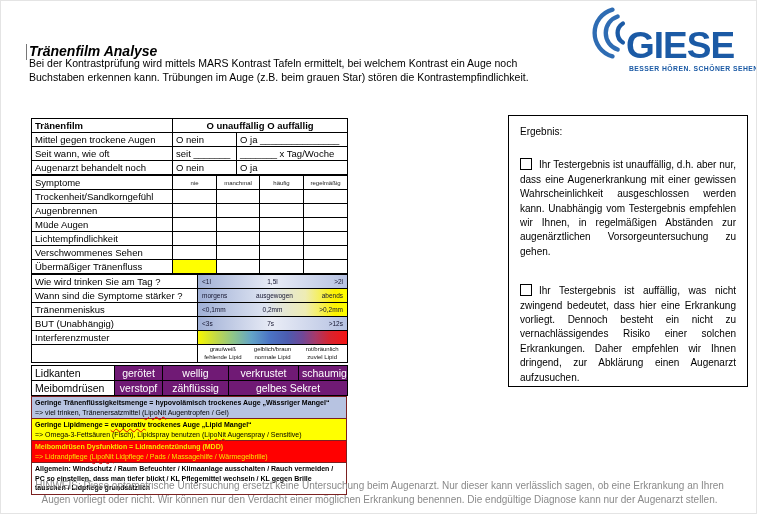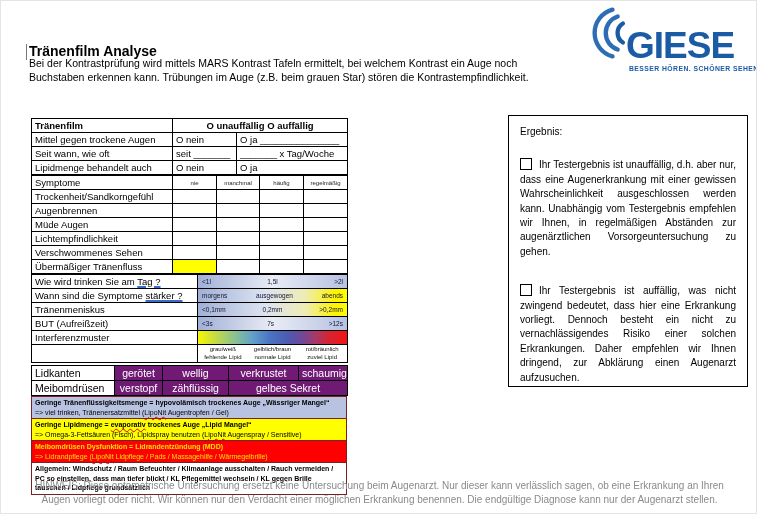--- a/index.html
+++ b/index.html
@@ -5,21 +5,21 @@
   * { box-sizing: border-box; margin: 0; padding: 0; }
   html,body { background:#fff; }
   body { font-family: "Liberation Sans", sans-serif; color:#000; }
   #page {
     position: relative; width: 757px; height: 514px;
     background: #fff; border: 1px solid #e4e4e4; overflow: hidden;
   }
 
   
   .cursor-line { position:absolute; left:25px; top:43px; width:1px; height:16px; background:#777; }
-  .doc-title { position:absolute; left:28px; top:42px; font-size:14px; font-weight:bold; }
+  .doc-title { position:absolute; left:28px; top:42px; font-size:14px; font-weight:bold;font-style:italic; }
   .intro { position:absolute; left:28px; top:56px; width:538px; font-size:10.5px; line-height:1.32; }
 
   
   .logo { position:absolute; left:588px; top:6px; width:162px; }
   .logo-row { display:flex; align-items:flex-end; }
   .logo-text { font-size:37px; font-weight:bold; color:#1b5aa5; letter-spacing:-1px; line-height:0.95; margin-left:-3px; }
   .logo-tag { font-size:6.8px; font-weight:bold; color:#1b5aa5; letter-spacing:0.45px; margin-top:2px; margin-left:40px; white-space:nowrap; }
 
   
   .leftcol { position:absolute; left:30px; top:117px; width:316px; }
@@ -31,21 +31,21 @@
   .sym-hd td.c { font-size:6px; text-align:center; color:#222; padding:0 1px; }
   td.ans { background:#fff; }
   td.yellow { background:#ffff00; }
 
   
   .scale-cell { padding:0; }
   .grad { display:flex; justify-content:space-between; align-items:center; height:100%; padding:0 4px; font-size:6.5px; color:#14142e; }
   .grad-blue   { background: linear-gradient(90deg,#a0b0d6 0%,#e9ecf6 50%,#b6c2e2 100%); }
   .grad-bluyel { background: linear-gradient(90deg,#a0b0d6 0%,#dde3f1 45%,#eeecb4 72%,#fdf300 92%,#ffff00 100%); }
   .grad-rainbow{ background: linear-gradient(90deg,#f8f800 0%,#c3da48 12%,#8cc48c 24%,#63a3c8 36%,#4b74c4 48%,#4b5cb0 60%,#6f4898 70%,#a83868 79%,#d62430 88%,#f51414 100%); }
-  .ul-blue { text-decoration: underline; text-decoration-color:#3b6cc7; text-decoration-thickness:1.5px; }
+  .ul-blue { text-decoration-color:#3b6cc7; text-decoration-thickness:1.5px; }
 
   
   .legend-cell { padding:1px 0; }
   .legend-flex { display:flex; height:100%; }
   .legend-flex > div { flex:1; text-align:center; font-size:6px; line-height:7.5px; color:#111; }
 
   
   .lk-table { margin-top:2px; }
   .lk-table td { height:15px; font-size:10.5px; }
   td.redcell { background:#701a75; color:#fff; text-align:center; }
@@ -111,21 +111,21 @@
         <td class="lbl">Mittel gegen trockene Augen</td>
         <td>O nein</td>
         <td>O ja _______________</td>
       </tr>
       <tr>
         <td class="lbl">Seit wann, wie oft</td>
         <td>seit _______</td>
         <td>_______ x Tag/Woche</td>
       </tr>
       <tr>
-        <td class="lbl">Lipidmenge behandelt auch</td>
+        <td class="lbl">Augenarzt behandelt noch</td>
         <td>O nein</td>
         <td>O ja</td>
       </tr>
     </tbody>
       </table>
 
     <table>
       <colgroup>
           <col style="width:141px">
           <col style="width:44px">
@@ -216,21 +216,21 @@
         <td class="lbl"><span>Tränenmeniskus</span></td>
         <td class="scale-cell">
           <div class="grad grad-bluyel">
             <span>&lt;0,1mm</span>
                 <span>0,2mm</span>
                 <span>&gt;0,2mm</span>
           </div>
         </td>
       </tr>
       <tr>
-        <td class="lbl"><span>BUT (Aufreißzeit)</span></td>
+        <td class="lbl"><span>BUT (Unabhängig)</span></td>
         <td class="scale-cell">
           <div class="grad grad-blue">
             <span>&lt;3s</span>
                 <span>7s</span>
                 <span>&gt;12s</span>
           </div>
         </td>
       </tr>
       <tr>
         <td class="lbl"><span>Interferenzmuster</span></td>

